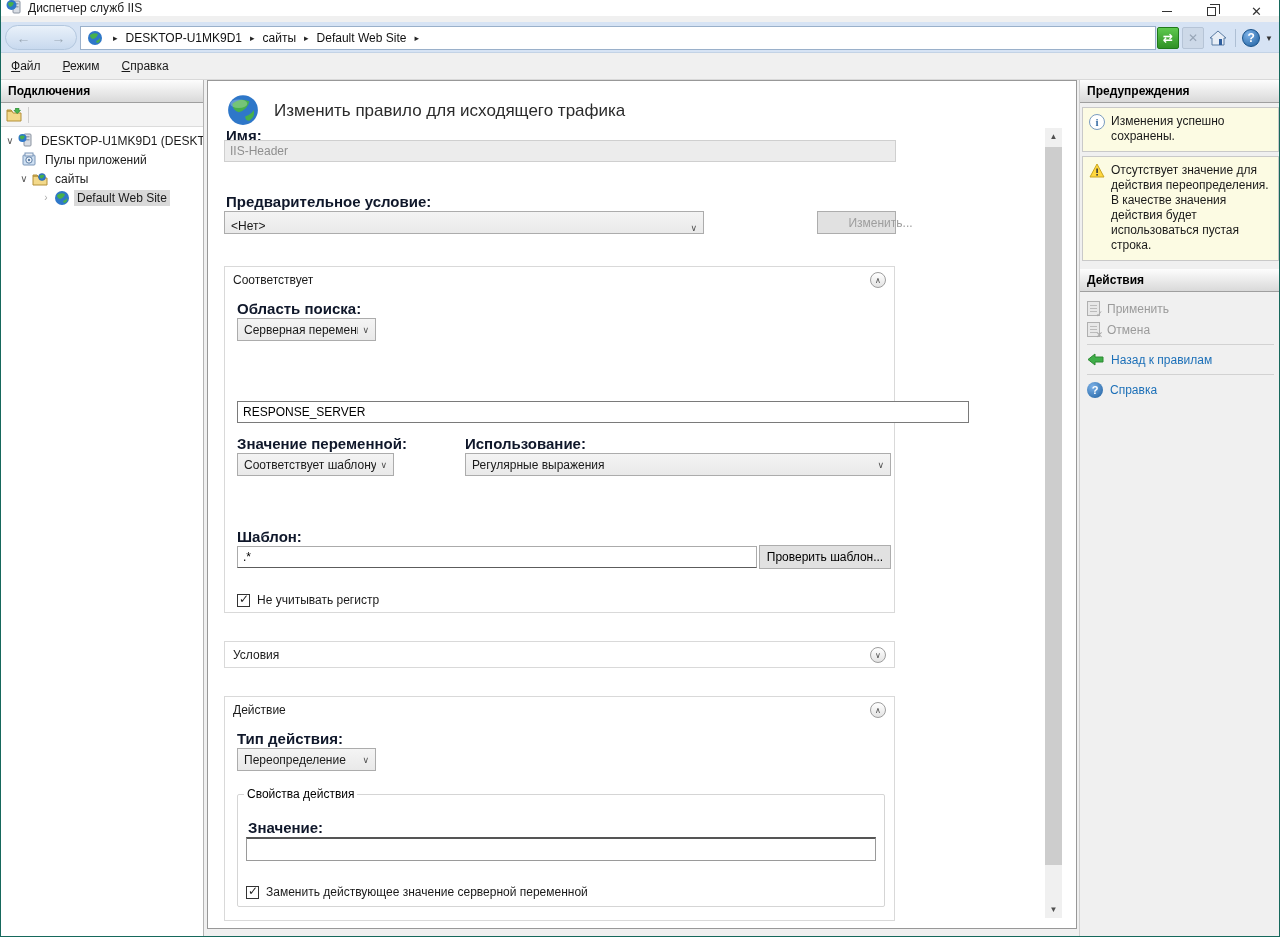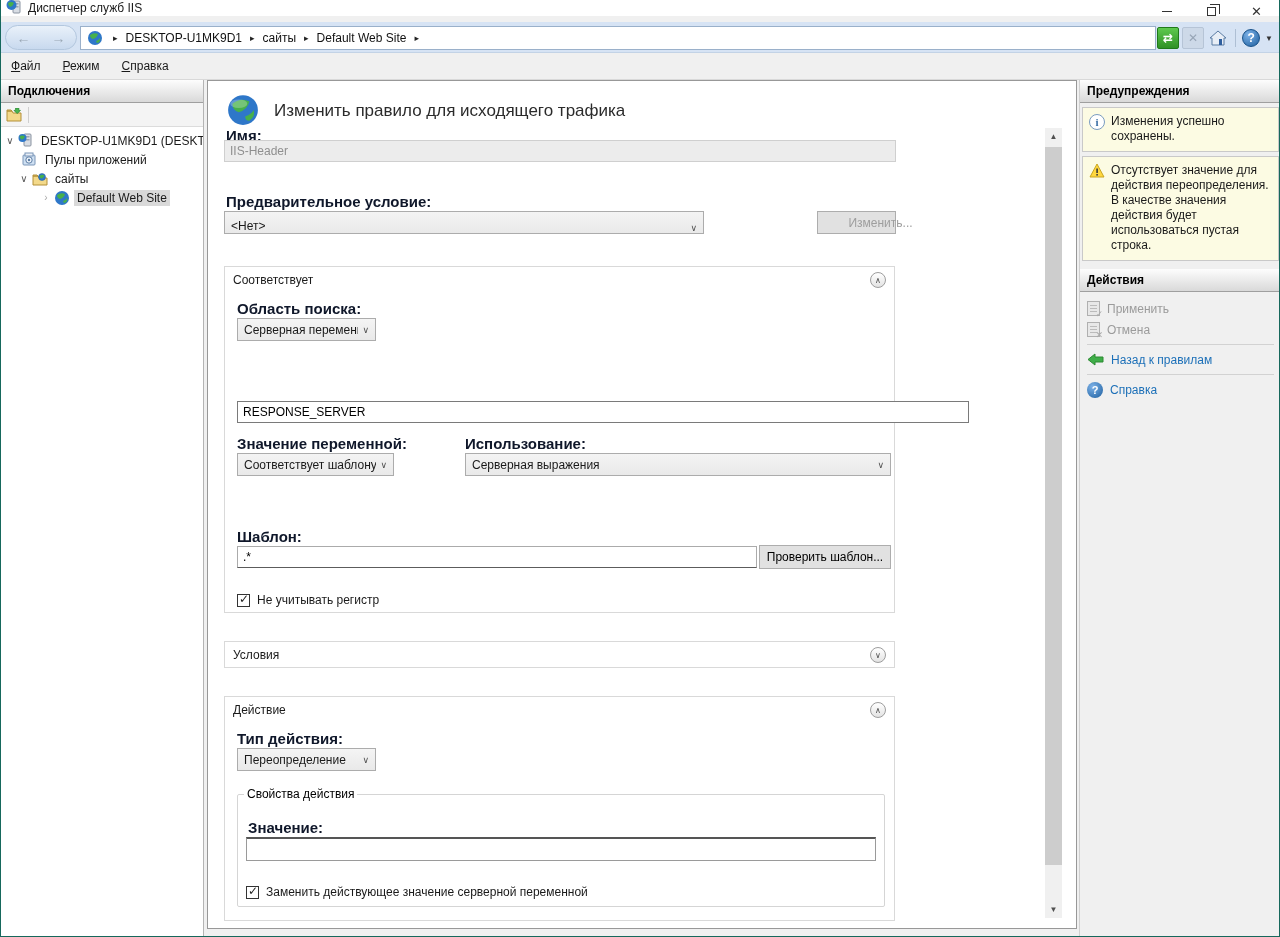--- a/index.html
+++ b/index.html
@@ -274,21 +274,21 @@
       </div>
       <label class="lbl" style="position:absolute;left:12px;top:92px;margin-top:44px;">Имя переменной:</label>
       <input class="txt" style="position: absolute; left: 12px; top: 102px; width: 732px; border-color: rgb(122, 122, 122); margin-top: 32px;" value="RESPONSE_SERVER">
       <label class="lbl" style="position:absolute;left:12px;top:168px;">Значение переменной:</label>
       <label class="lbl" style="position:absolute;left:240px;top:168px;">Использование:</label>
       <div class="combo" style="position:absolute;left:12px;top:186px;width:157px;">
         <span class="cv">Соответствует шаблону</span>
         <span class="caret">∨</span>
       </div>
       <div class="combo" style="position:absolute;left:240px;top:186px;width:426px;">
-        <span class="cv">Серверная выражения</span>
+        <span class="cv">Регулярные выражения</span>
         <span class="caret">∨</span>
       </div>
       <label class="lbl" style="position:absolute;left:12px;top:261px;">Шаблон:</label>
       <input class="txt" style="position: absolute; left: 12px; top: 279px; width: 520px; border-bottom-color: rgb(92, 92, 92);" value=".*">
       <div class="btn" style="position:absolute;left:534px;top:278px;width:132px;height:24px;">Проверить шаблон...</div>
       <div class="checkrow" style="position:absolute;left:12px;top:326px;">
         <span class="checkbox checked"></span>
         <span>Не учитывать регистр</span>
       </div>
     </div>

